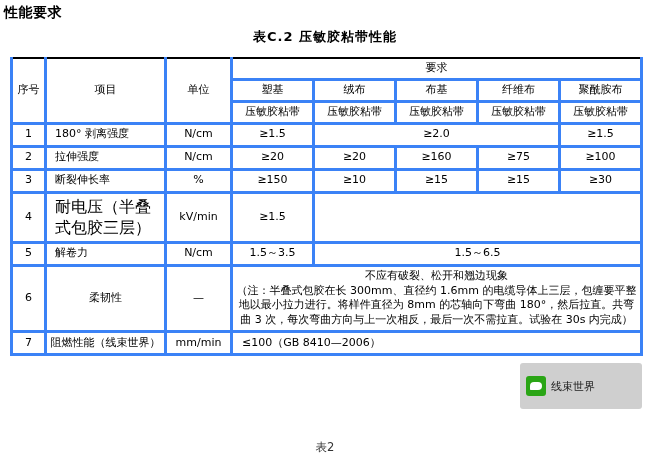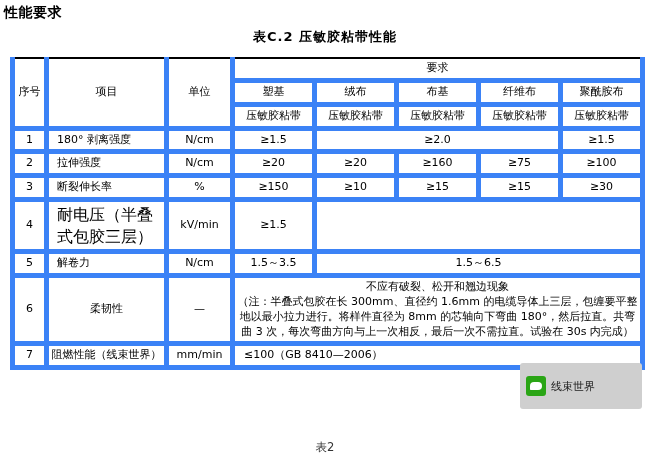--- a/index.html
+++ b/index.html
@@ -31,21 +31,21 @@
     left:10px;top:57px;
     width:630px;
   }
   table.spec{
     border-collapse:collapse;
     width:630px;
     table-layout:fixed;
     background:#fff;
   }
   table.spec td,table.spec th{
-    border:5px solid #3b82f6;
+    border:3px solid #3b82f6;
     text-align:center;
     vertical-align:middle;
     font-weight:normal;
     font-size:11px;
     padding:2px 1px;
     line-height:1.35;
   }
   table.spec .outer-top td,table.spec .outer-top th{border-top:2px solid #000;}
   .col-no{width:34px;}
   .col-item{width:120px;}

